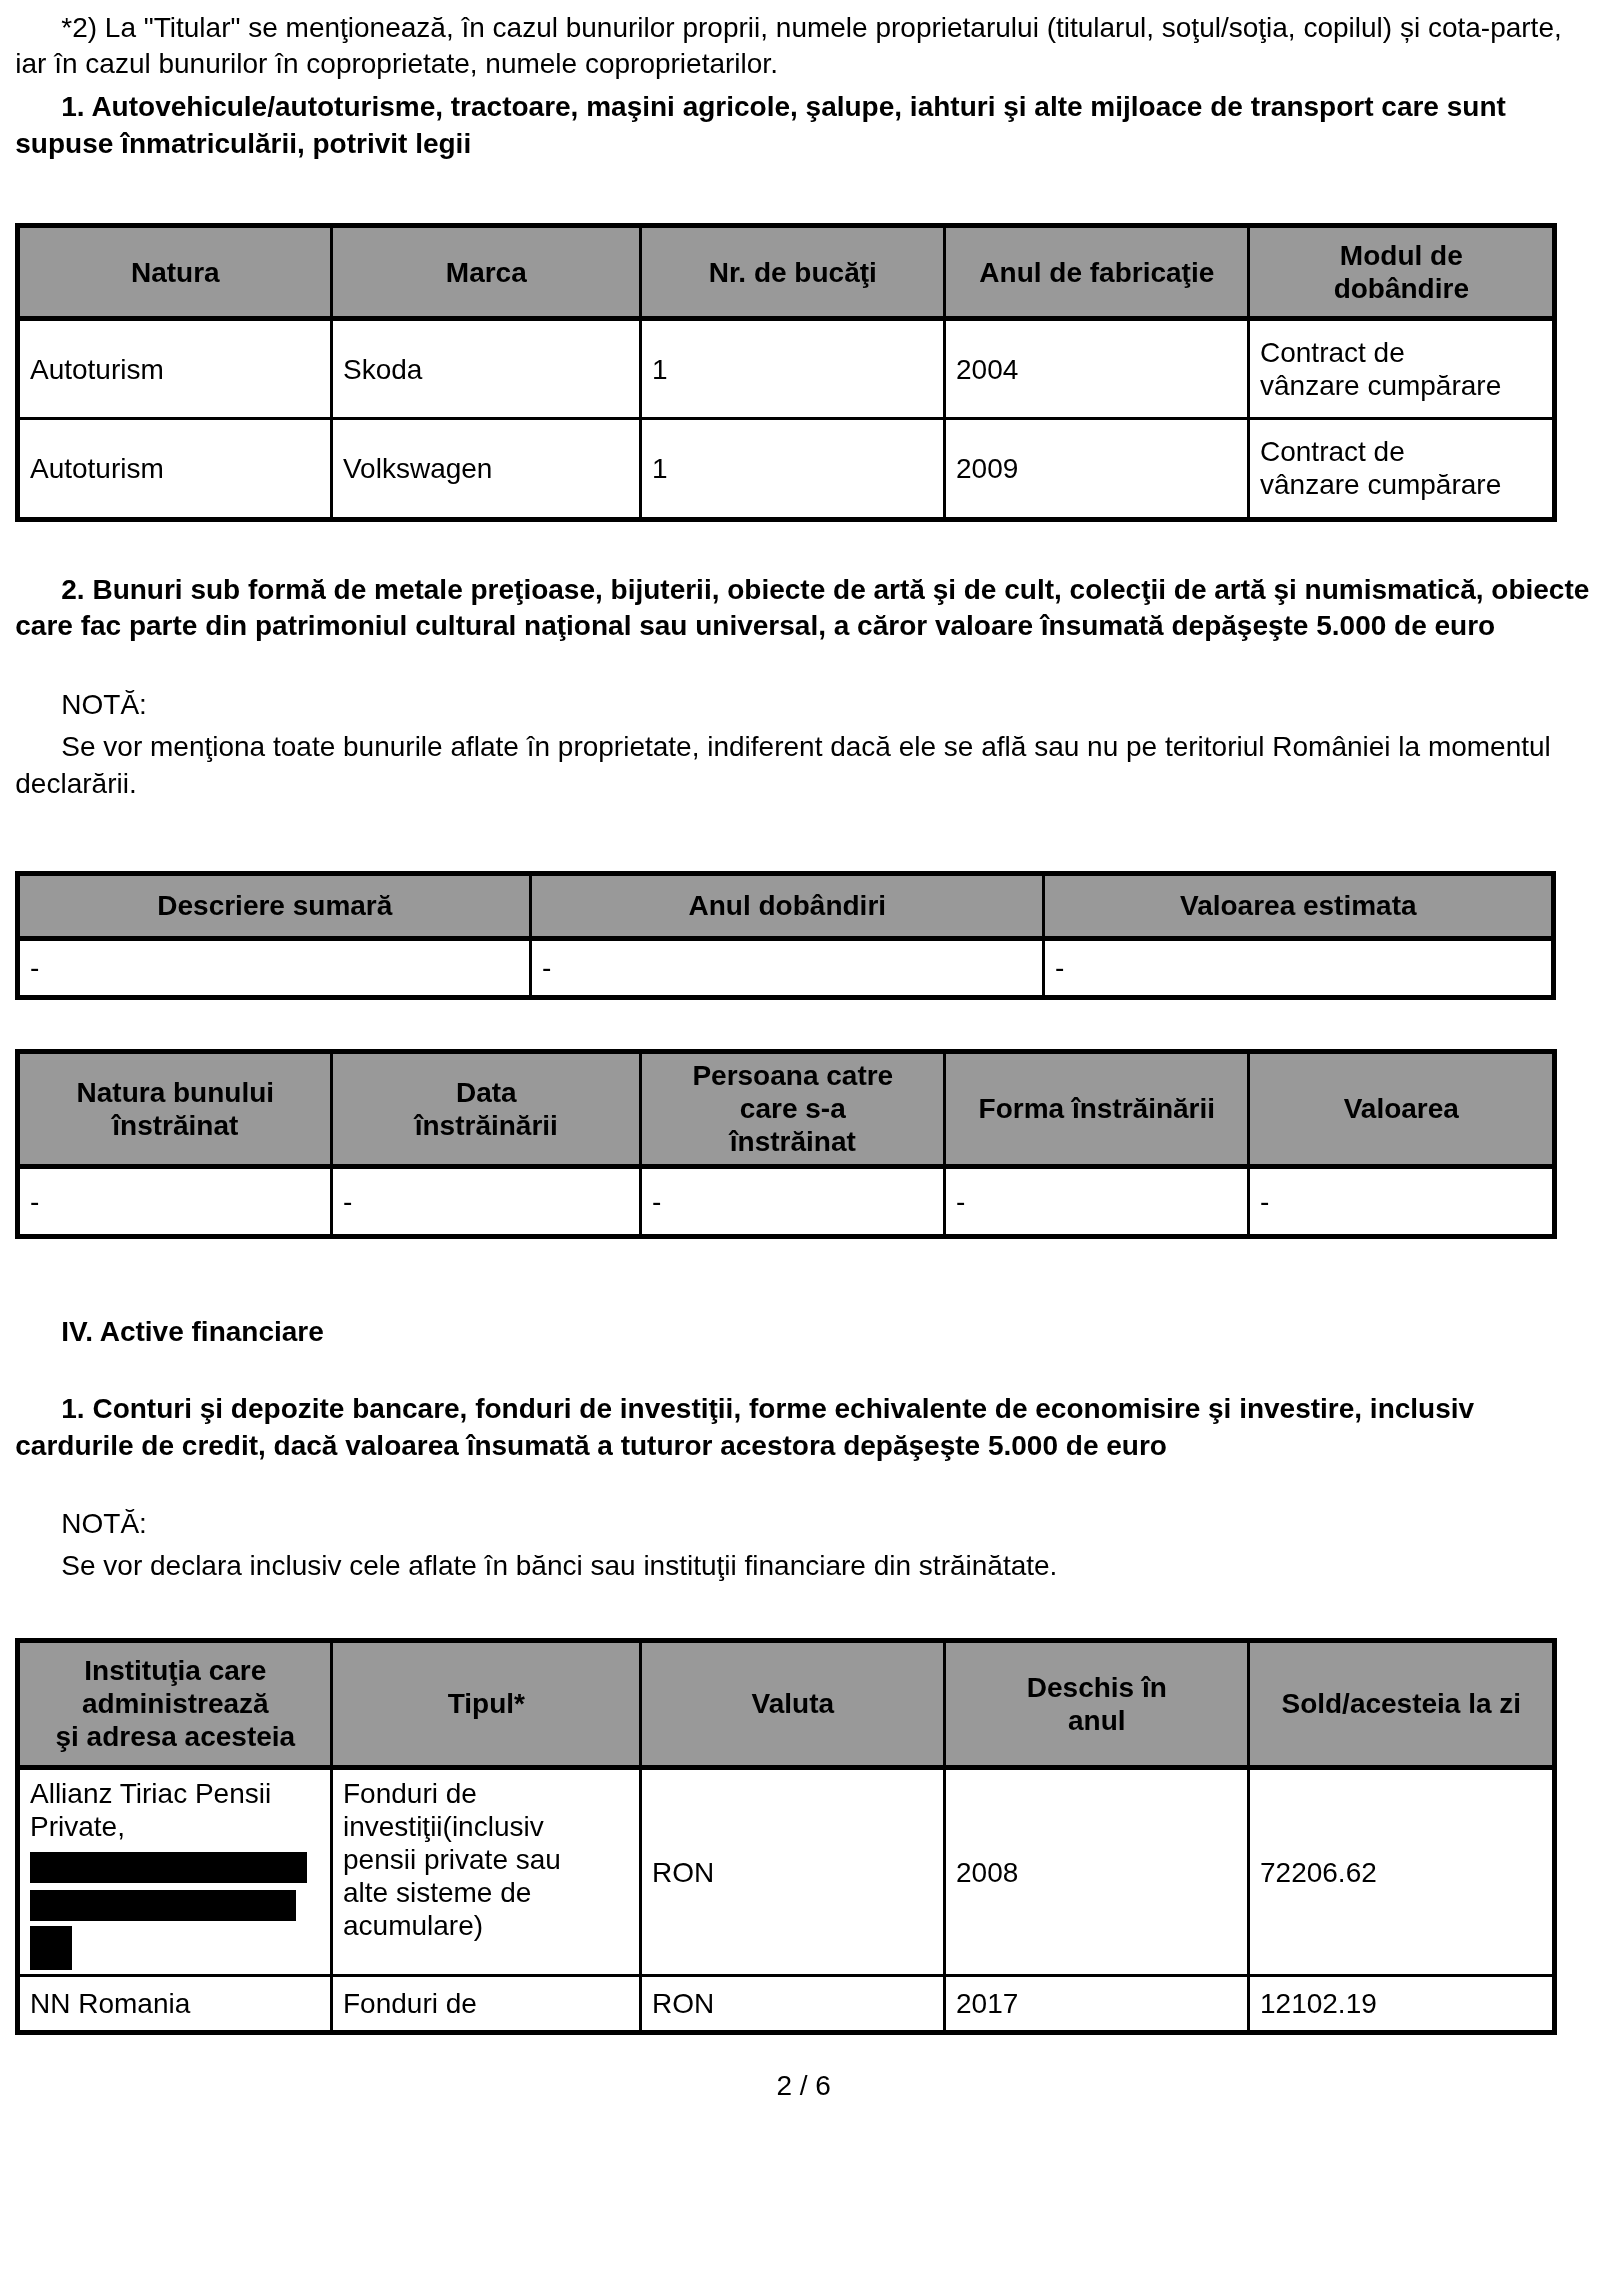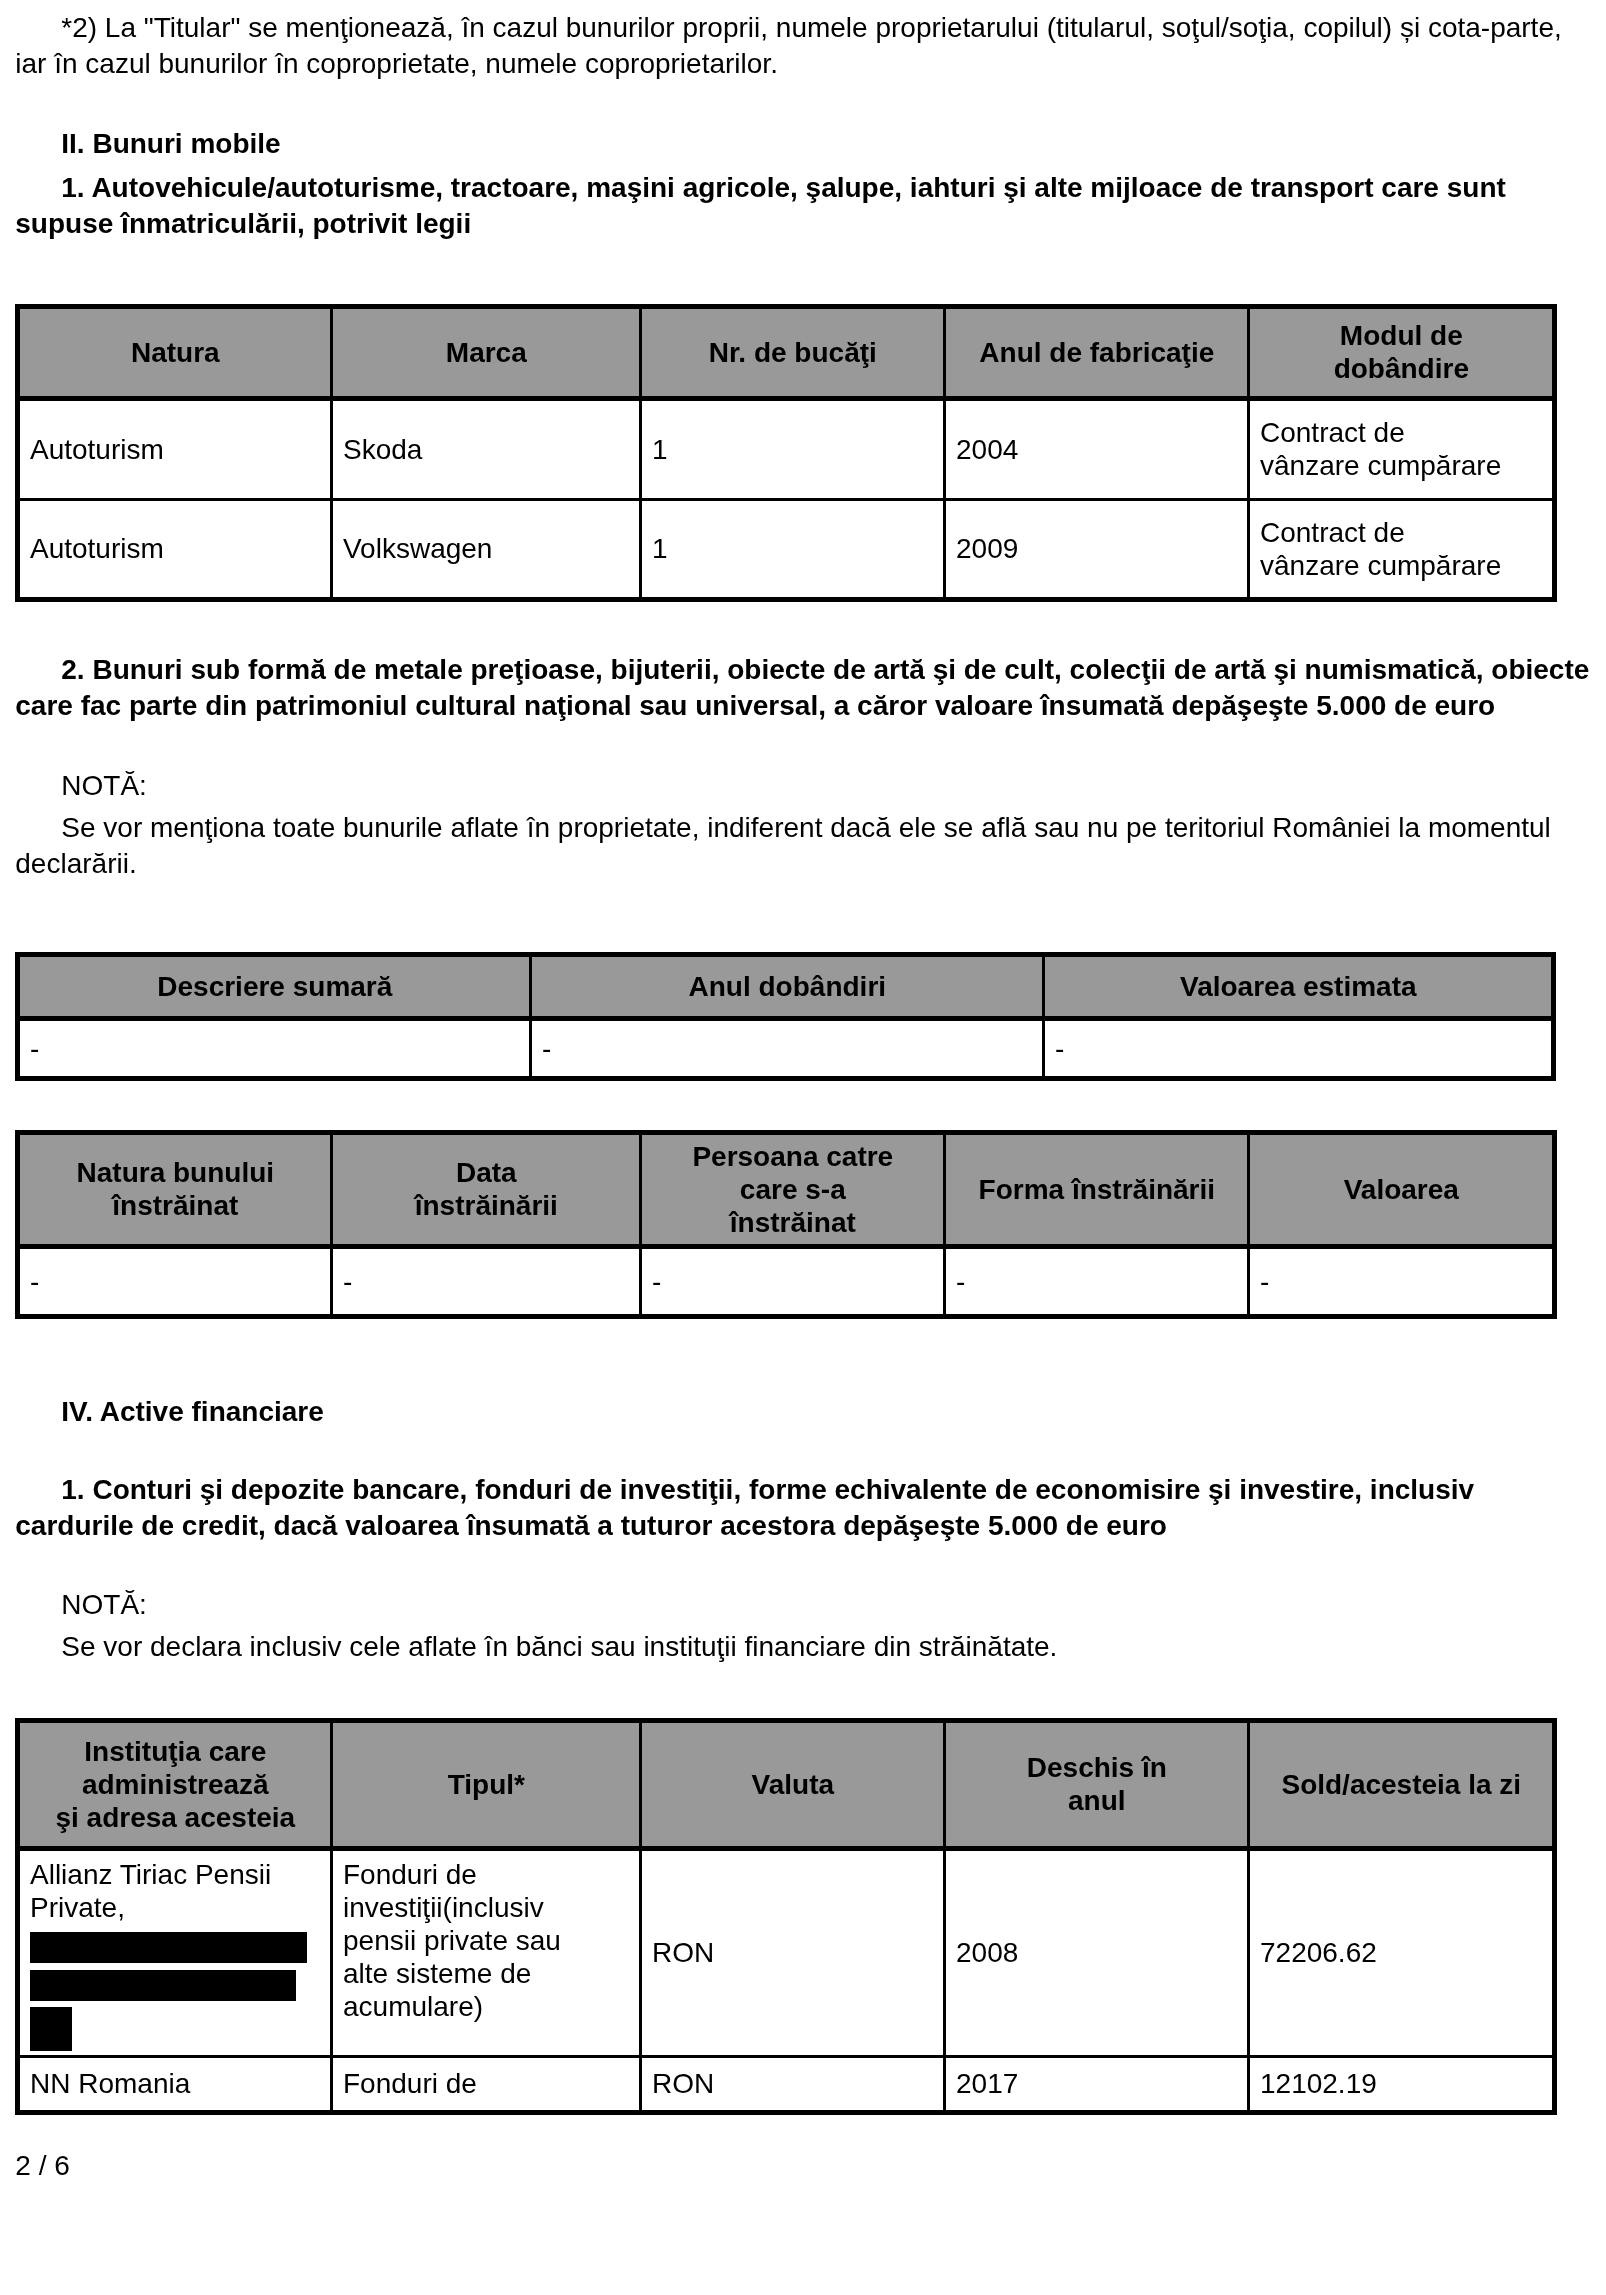--- a/index.html
+++ b/index.html
@@ -47,30 +47,29 @@
   .t4 tr.r1 td{height:193px;}
   .t4 tr.r2 td{height:44px;}
   .vt{vertical-align:top !important;padding-top:7px !important;}
   .ln{display:block;}
 
   .redact{background:#000;}
   .bar-a{width:277px;height:31px;margin-top:8.3px;}
   .bar-b{width:266px;height:31px;margin-top:7px;}
   .bar-c{width:42px;height:44px;margin-top:5.6px;}
 
-  .pageno{margin:33px 0 0 0;text-align:left;padding-right:0px;text-indent:0;}
+  .pageno{margin:33px 0 0 0;text-align:center;padding-right:0px;text-indent:0;}
 </style>
 </head>
 <body>
 
 <div class="page">
 
   <p class="para">*2) La "Titular" se menţionează, în cazul bunurilor proprii, numele proprietarului (titularul, soţul/soţia, copilul) și cota-parte, iar în cazul bunurilor în coproprietate, numele coproprietarilor.</p>
 
-  <p class="para b mt-h2">II. Bunuri mobile</p>
   <p class="para b mt-sub">1. Autovehicule/autoturisme, tractoare, maşini agricole, şalupe, iahturi şi alte mijloace de transport care sunt supuse înmatriculării, potrivit legii</p>
 
   <table class="tbl t1 mt-t1">
     <colgroup>
       <col style="width:314px">
         <col style="width:309px">
         <col style="width:304px">
         <col style="width:304px">
         <col style="width:306px">
     </colgroup>

